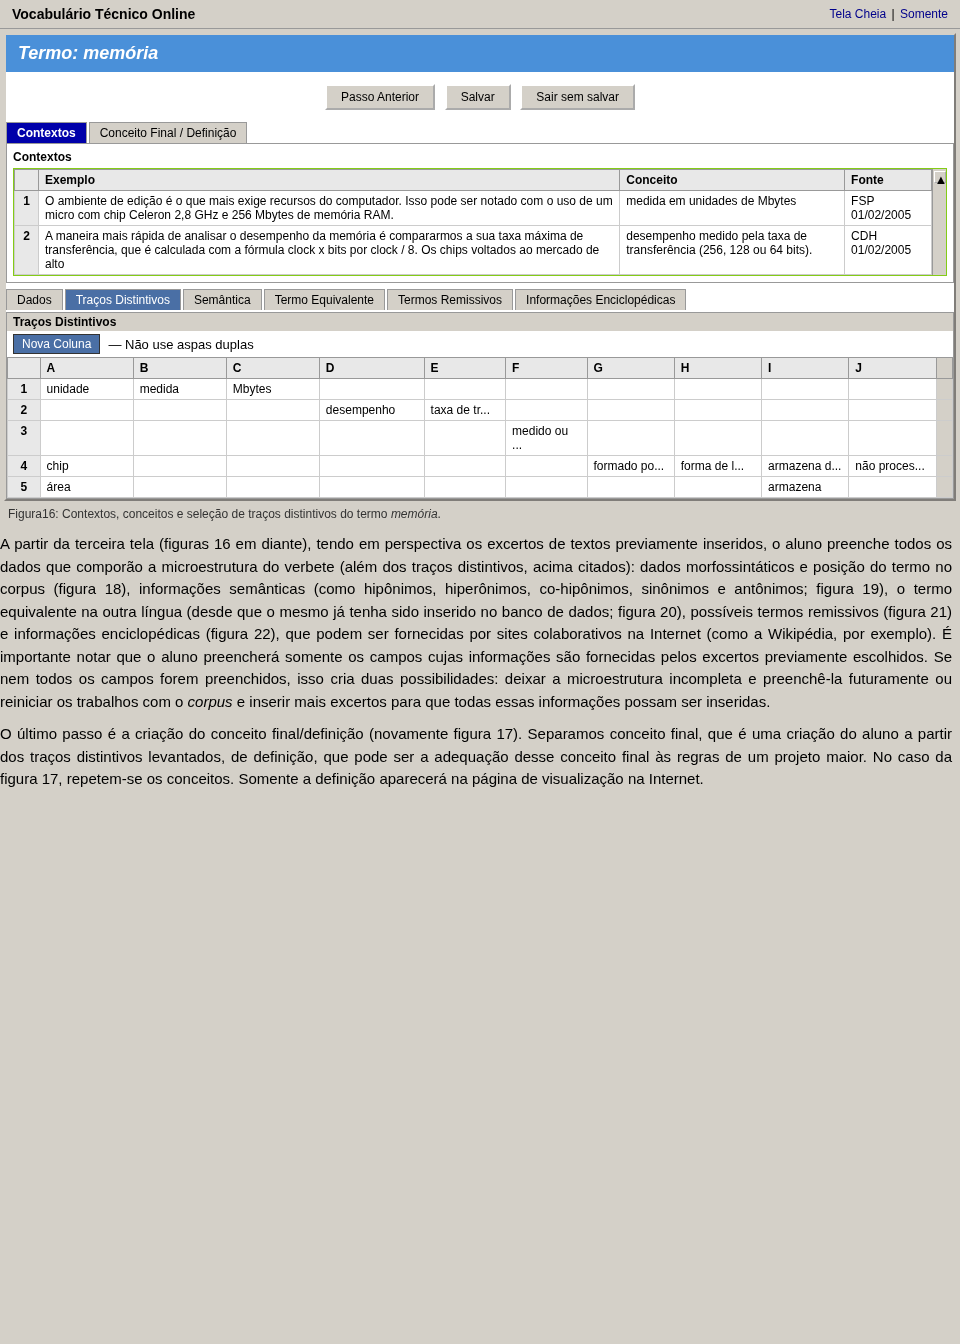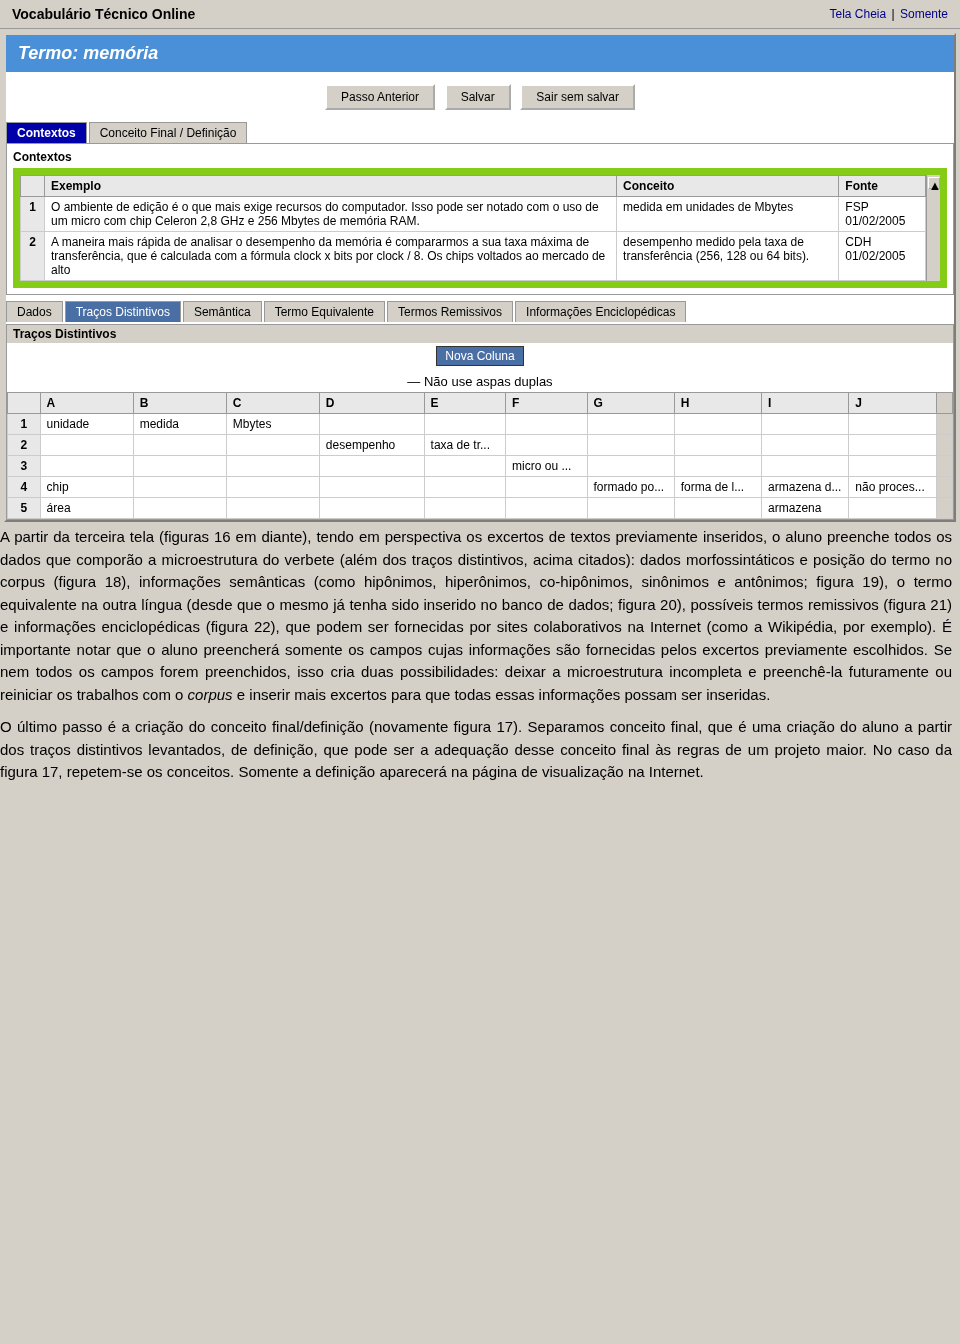--- a/index.html
+++ b/index.html
@@ -131,21 +131,20 @@
       padding: 2px 6px;
       font-size: 12px;
       font-weight: bold;
     }
     .nova-coluna-row {
       display: flex;
       align-items: center;
       gap: 8px;
       padding: 3px 6px;
       background: #fff;
-      flex-direction: column;
     }
     .nova-coluna-btn {
       background: #4a6fa5;
       color: #fff;
       border: 1px solid #333;
       padding: 2px 8px;
       font-size: 12px;
       cursor: pointer;
     }
 
@@ -214,21 +213,21 @@
     </div>
 
     <div class="tabs-container">
       <div class="tab-row">
         <div class="tab active">Contextos</div>
         <div class="tab">Conceito Final / Definição</div>
       </div>
 
       <div class="section-box">
         <div class="section-title">Contextos</div>
-        <div style="border: 7px solid #84cc16; position: relative;">
+        <div style="border: 1px solid #84cc16; position: relative;">
           <table class="data-table">
             <thead>
               <tr>
                 <th style="width:24px;"></th>
                 <th>Exemplo</th>
                 <th>Conceito</th>
                 <th>Fonte</th>
                 <th style="width:14px; background:#d4d0c8; border-left:1px solid #999;"></th>
               </tr>
             </thead>
@@ -335,21 +334,21 @@
                 <td></td>
                 <td style="background:#d4d0c8;"></td>
               </tr>
               <tr>
                 <td class="row-num">3</td>
                 <td></td>
                 <td></td>
                 <td></td>
                 <td></td>
                 <td></td>
-                <td>micro ou ...</td>
+                <td>medido ou ...</td>
                 <td></td>
                 <td></td>
                 <td></td>
                 <td></td>
                 <td style="background:#d4d0c8;"></td>
               </tr>
               <tr>
                 <td class="row-num">4</td>
                 <td>chip</td>
                 <td></td>
@@ -378,19 +377,22 @@
                 <td style="background:#d4d0c8;"></td>
               </tr>
             </tbody>
           </table>
         </div>
       </div>
     </div>
 
   </div>
 
+  <div class="caption" style="margin: 6px 8px 12px 8px;">
+    <span>Figura16: Contextos, conceitos e seleção de traços distintivos do termo <em>memória</em>.</span>
+  </div>
 
   <div class="body-text">
     <p>A partir da terceira tela (figuras 16 em diante), tendo em perspectiva os excertos de textos previamente inseridos, o aluno preenche todos os dados que comporão a microestrutura do verbete (além dos traços distintivos, acima citados): dados morfossintáticos e posição do termo no corpus (figura 18), informações semânticas (como hipônimos, hiperônimos, co-hipônimos, sinônimos e antônimos; figura 19), o termo equivalente na outra língua (desde que o mesmo já tenha sido inserido no banco de dados; figura 20), possíveis termos remissivos (figura 21) e informações enciclopédicas (figura 22), que podem ser fornecidas por sites colaborativos na Internet (como a Wikipédia, por exemplo). É importante notar que o aluno preencherá somente os campos cujas informações são fornecidas pelos excertos previamente escolhidos. Se nem todos os campos forem preenchidos, isso cria duas possibilidades: deixar a microestrutura incompleta e preenchê-la futuramente ou reiniciar os trabalhos com o <em>corpus</em> e inserir mais excertos para que todas essas informações possam ser inseridas.</p>
     <p>O último passo é a criação do conceito final/definição (novamente figura 17). Separamos conceito final, que é uma criação do aluno a partir dos traços distintivos levantados, de definição, que pode ser a adequação desse conceito final às regras de um projeto maior. No caso da figura 17, repetem-se os conceitos. Somente a definição aparecerá na página de visualização na Internet.</p>
   </div>
 
 </div>
 
 </body></html>

